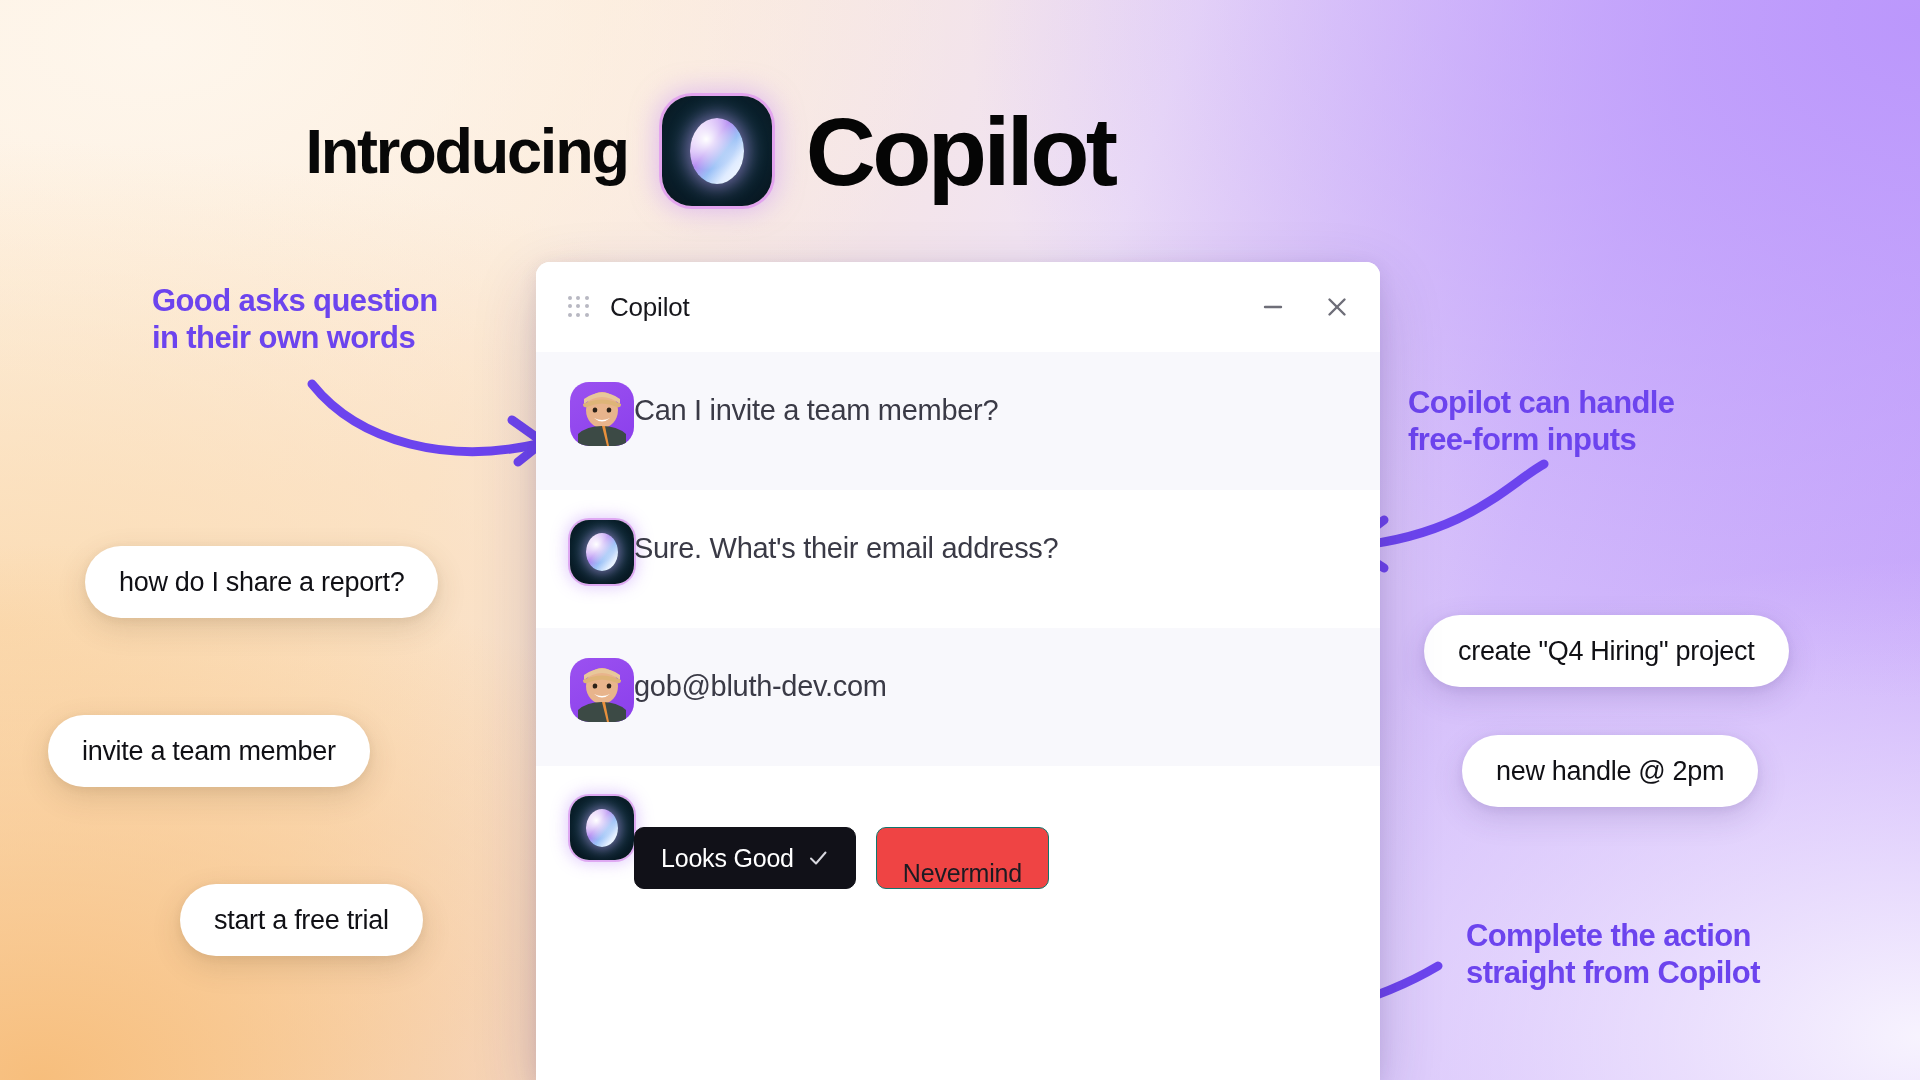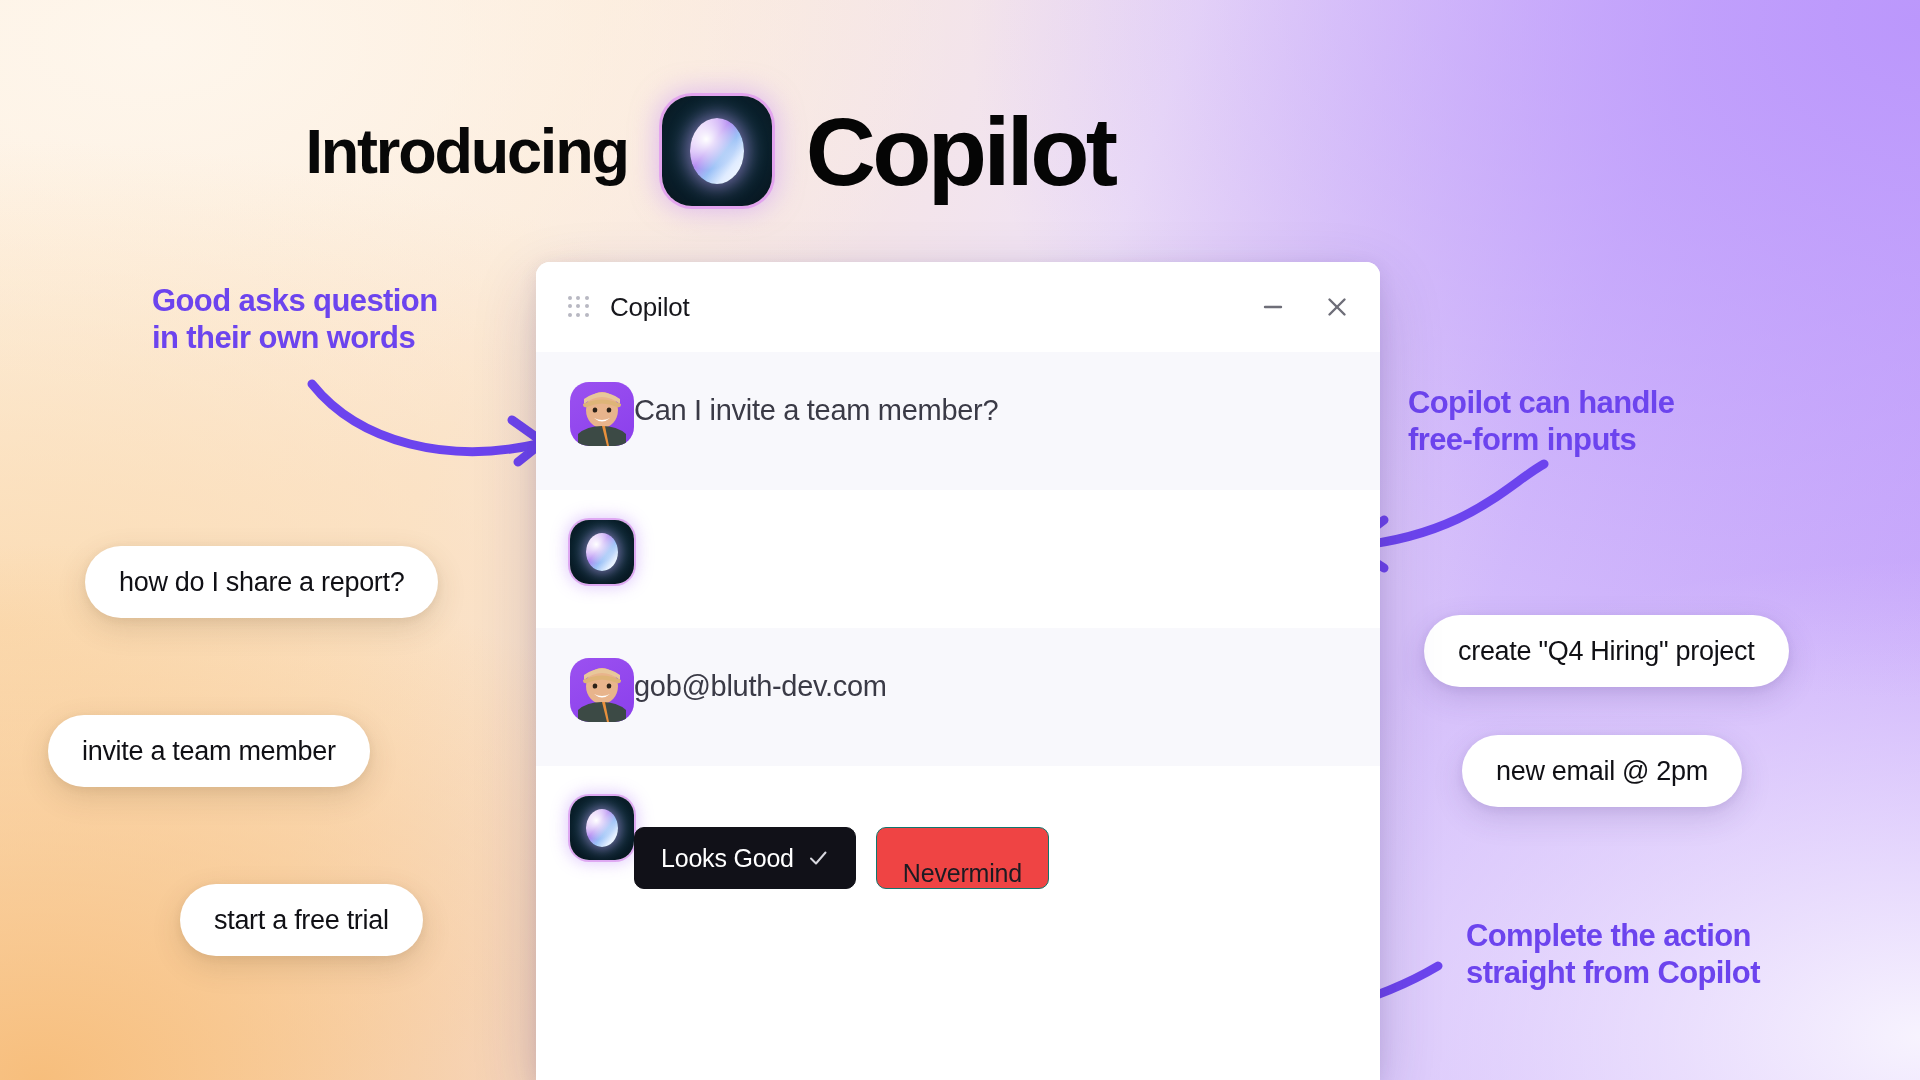--- a/index.html
+++ b/index.html
@@ -173,21 +173,21 @@
 
 <svg class="arrow-svg" style="left:890px; top:944px;" width="560" height="130" viewBox="0 0 560 130">
   <path d="M548,22 C430,92 230,110 42,34" fill="none" stroke="#6C44EE" stroke-width="9" stroke-linecap="round"></path>
   <path d="M70,14 L36,30 L48,64" fill="none" stroke="#6C44EE" stroke-width="9" stroke-linecap="round" stroke-linejoin="round"></path>
 </svg>
 
 <div class="pill pill-1">how do I share a report?</div>
 <div class="pill pill-2">invite a team member</div>
 <div class="pill pill-3">start a free trial</div>
 <div class="pill pill-r pill-4">create "Q4 Hiring" project</div>
-<div class="pill pill-r pill-5">new email @ 2pm</div>
+<div class="pill pill-r pill-5">new handle @ 2pm</div>
 
 <div class="chat-window">
 
   <div class="chat-header">
     <span class="grid-dots">
       <i></i>
         <i></i>
         <i></i>
         <i></i>
         <i></i>
@@ -227,20 +227,23 @@
     </span>
     <div class="msg-body">
       <div class="msg-text">Can I invite a team member?</div>
     </div>
   </div>
 
   <div class="msg-row bot">
     <span class="avatar-bot">
       <span class="orb-sm"></span>
     </span>
+    <div class="msg-body">
+      <div class="msg-text">Sure. What's their email address?</div>
+    </div>
   </div>
 
   <div class="msg-row user">
     <span class="avatar-user">
       <svg class="face" viewBox="0 0 58 62">
         <ellipse cx="29" cy="26" rx="16" ry="18" fill="#E8B48C"></ellipse>
         <path d="M11,20 Q29,6 47,20 L47,15 Q29,2 11,15 Z" fill="#E8C79A"></path>
         <path d="M10,20 Q29,11 48,20 Q48,24 44,23 Q29,16 14,23 Q10,24 10,20 Z" fill="#DEB478"></path>
         <ellipse cx="22" cy="26" rx="2.3" ry="2.6" fill="#2b2118"></ellipse>
         <ellipse cx="36" cy="26" rx="2.3" ry="2.6" fill="#2b2118"></ellipse>

